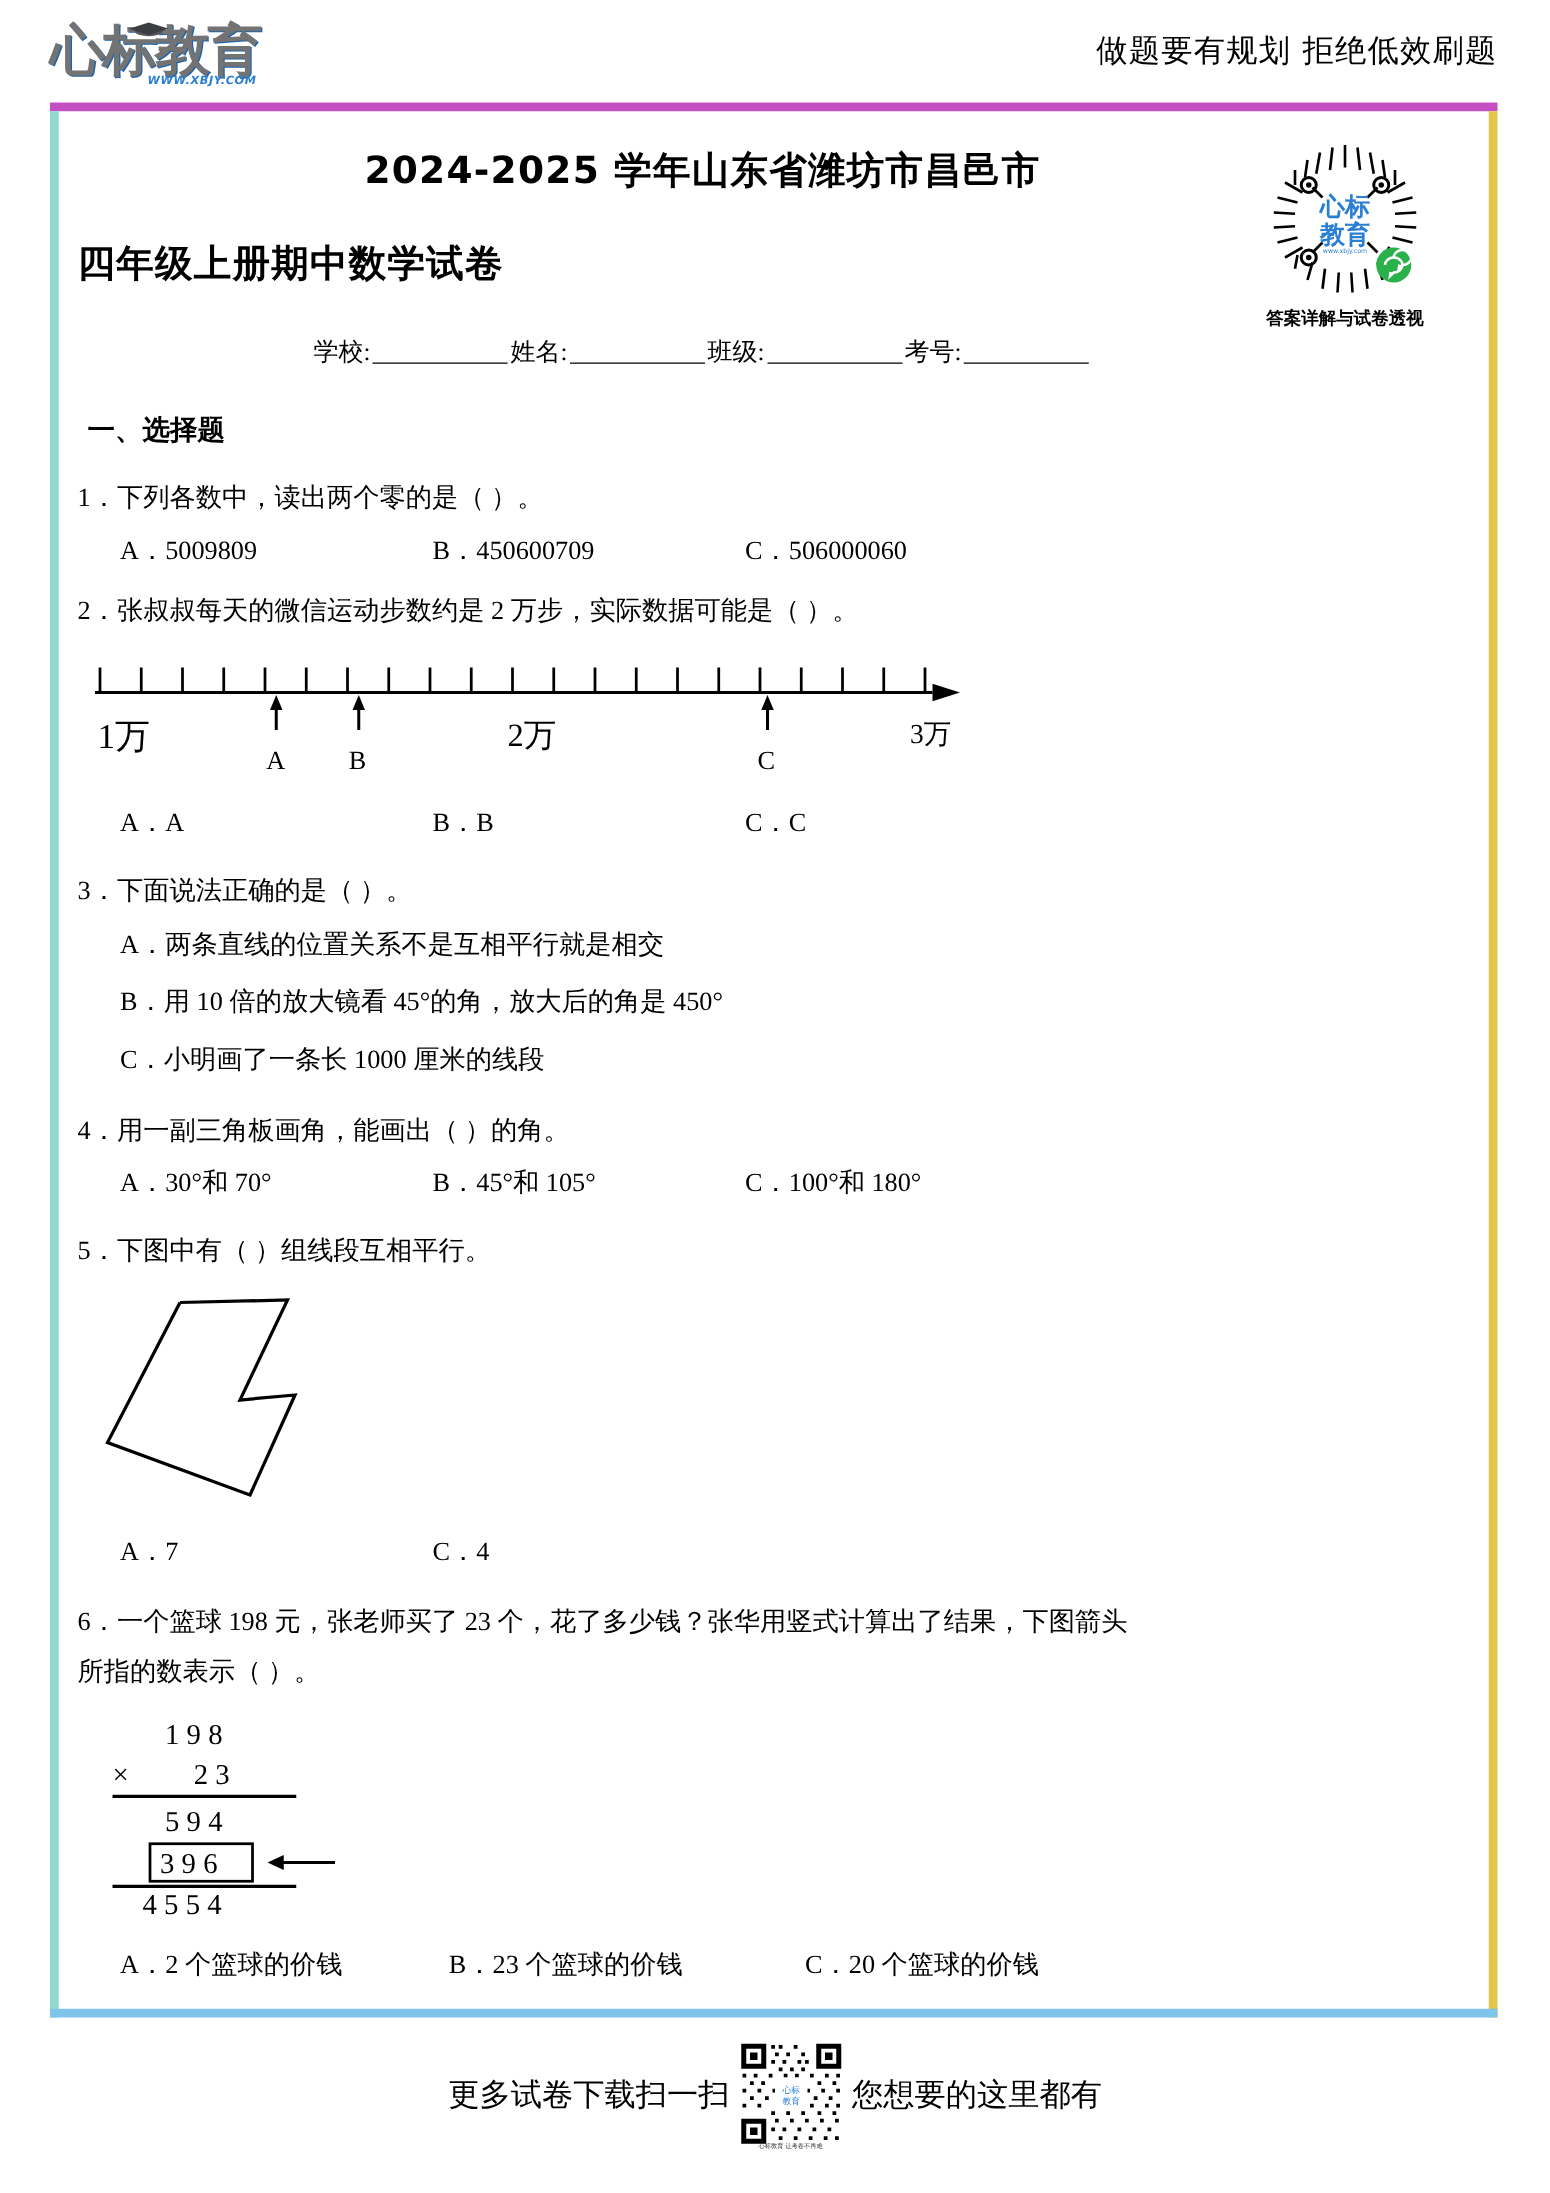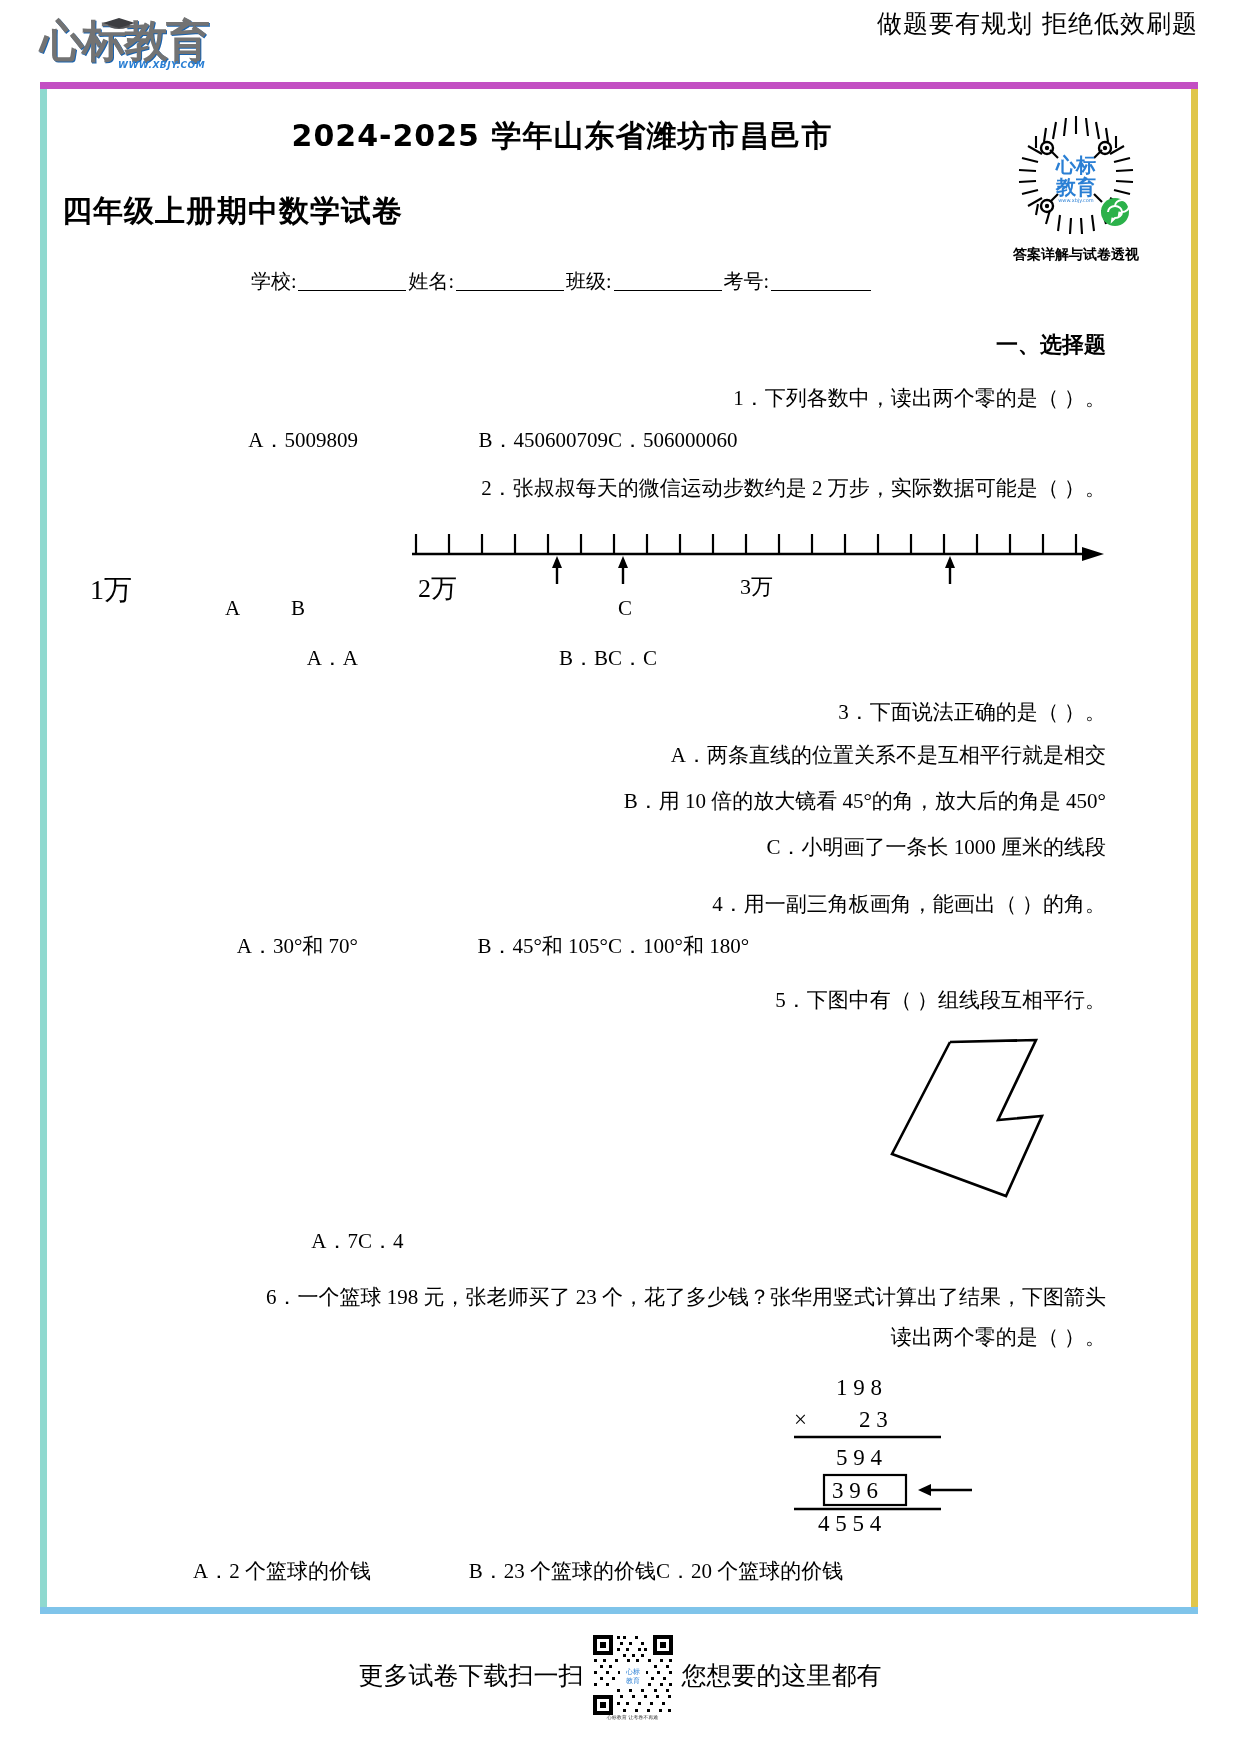--- a/index.html
+++ b/index.html
@@ -28,21 +28,21 @@
   #logo .logo-url{
     position:absolute; left:78px; top:42px;
     font-family:"DejaVu Sans","Liberation Sans",sans-serif;
     font-size:9px; font-weight:bold; font-style:italic;
     color:#2a7fd4; letter-spacing:0.5px;
   }
   #logo .cap{
     position:absolute; left:62px; top:-1px; width:34px; height:13px;
   }
   #slogan{
-    position:absolute; right:42px; top:7px;
+    position:absolute; right:42px; top:24px;
     font-size:25px; letter-spacing:1px;
     font-family:"DejaVu Sans","Liberation Sans",sans-serif;
     white-space:nowrap;
   }
 
   
   #frame{
     position:absolute; left:40px; top:82px;
     width:1158px; height:1532px;
   }
@@ -97,22 +97,22 @@
     width:124px; height:124px; margin:0 auto; position:relative;
   }
   #qrblock .qrcaption{
     margin-top:8px; font-size:14px; font-weight:bold;
     font-family:"DejaVu Sans","Liberation Sans",sans-serif;
     white-space:nowrap;
   }
 
   
   #content{
-    position:absolute; left:12px; top:238px; width:1032px;
-    font-size:21px; line-height:1;text-align:right;
+    position:absolute; left:0; top:238px; width:1032px;
+    font-size:21px; line-height:1;
   }
   .sec-head{
     font-weight:bold; font-size:22px; margin:0 0 22px 8px;
     font-family:"DejaVu Sans","Liberation Sans",sans-serif;
   }
   .q{ margin:0 0 6px 0; }
   .qtext{ font-size:21px; line-height:40px; white-space:nowrap; }
   .opts{
     display:flex; line-height:44px; font-size:21px; padding-left:34px;
   }
@@ -328,21 +328,21 @@
         </svg>
       </div>
       <div class="opts" style="margin-top:2px;">
         <div class="o o1">A．7</div>
         <div class="o o3">C．4</div>
       </div>
     </div>
 
     <div class="q" style="margin-top:14px;">
       <div class="qtext">6．一个篮球 198 元，张老师买了 23 个，花了多少钱？张华用竖式计算出了结果，下图箭头</div>
-      <div class="qtext">读出两个零的是（   ）。</div>
+      <div class="qtext">所指的数表示（   ）。</div>
       <div class="fig-vert">
         <svg width="320" height="160" viewBox="0 0 320 160">
           <text x="50" y="20" font-family="Liberation Serif, serif" font-size="23">1 9 8</text>
           <text x="8" y="52" font-family="Liberation Serif, serif" font-size="23">×</text>
           <text x="73" y="52" font-family="Liberation Serif, serif" font-size="23">2 3</text>
           <line x1="8" y1="62" x2="155" y2="62" stroke="#000" stroke-width="2.6"></line>
           <text x="50" y="90" font-family="Liberation Serif, serif" font-size="23">5 9 4</text>
           <rect x="38" y="100" width="82" height="30" fill="none" stroke="#000" stroke-width="2.2"></rect>
           <text x="46" y="123" font-family="Liberation Serif, serif" font-size="23">3 9 6</text>
           <g>

